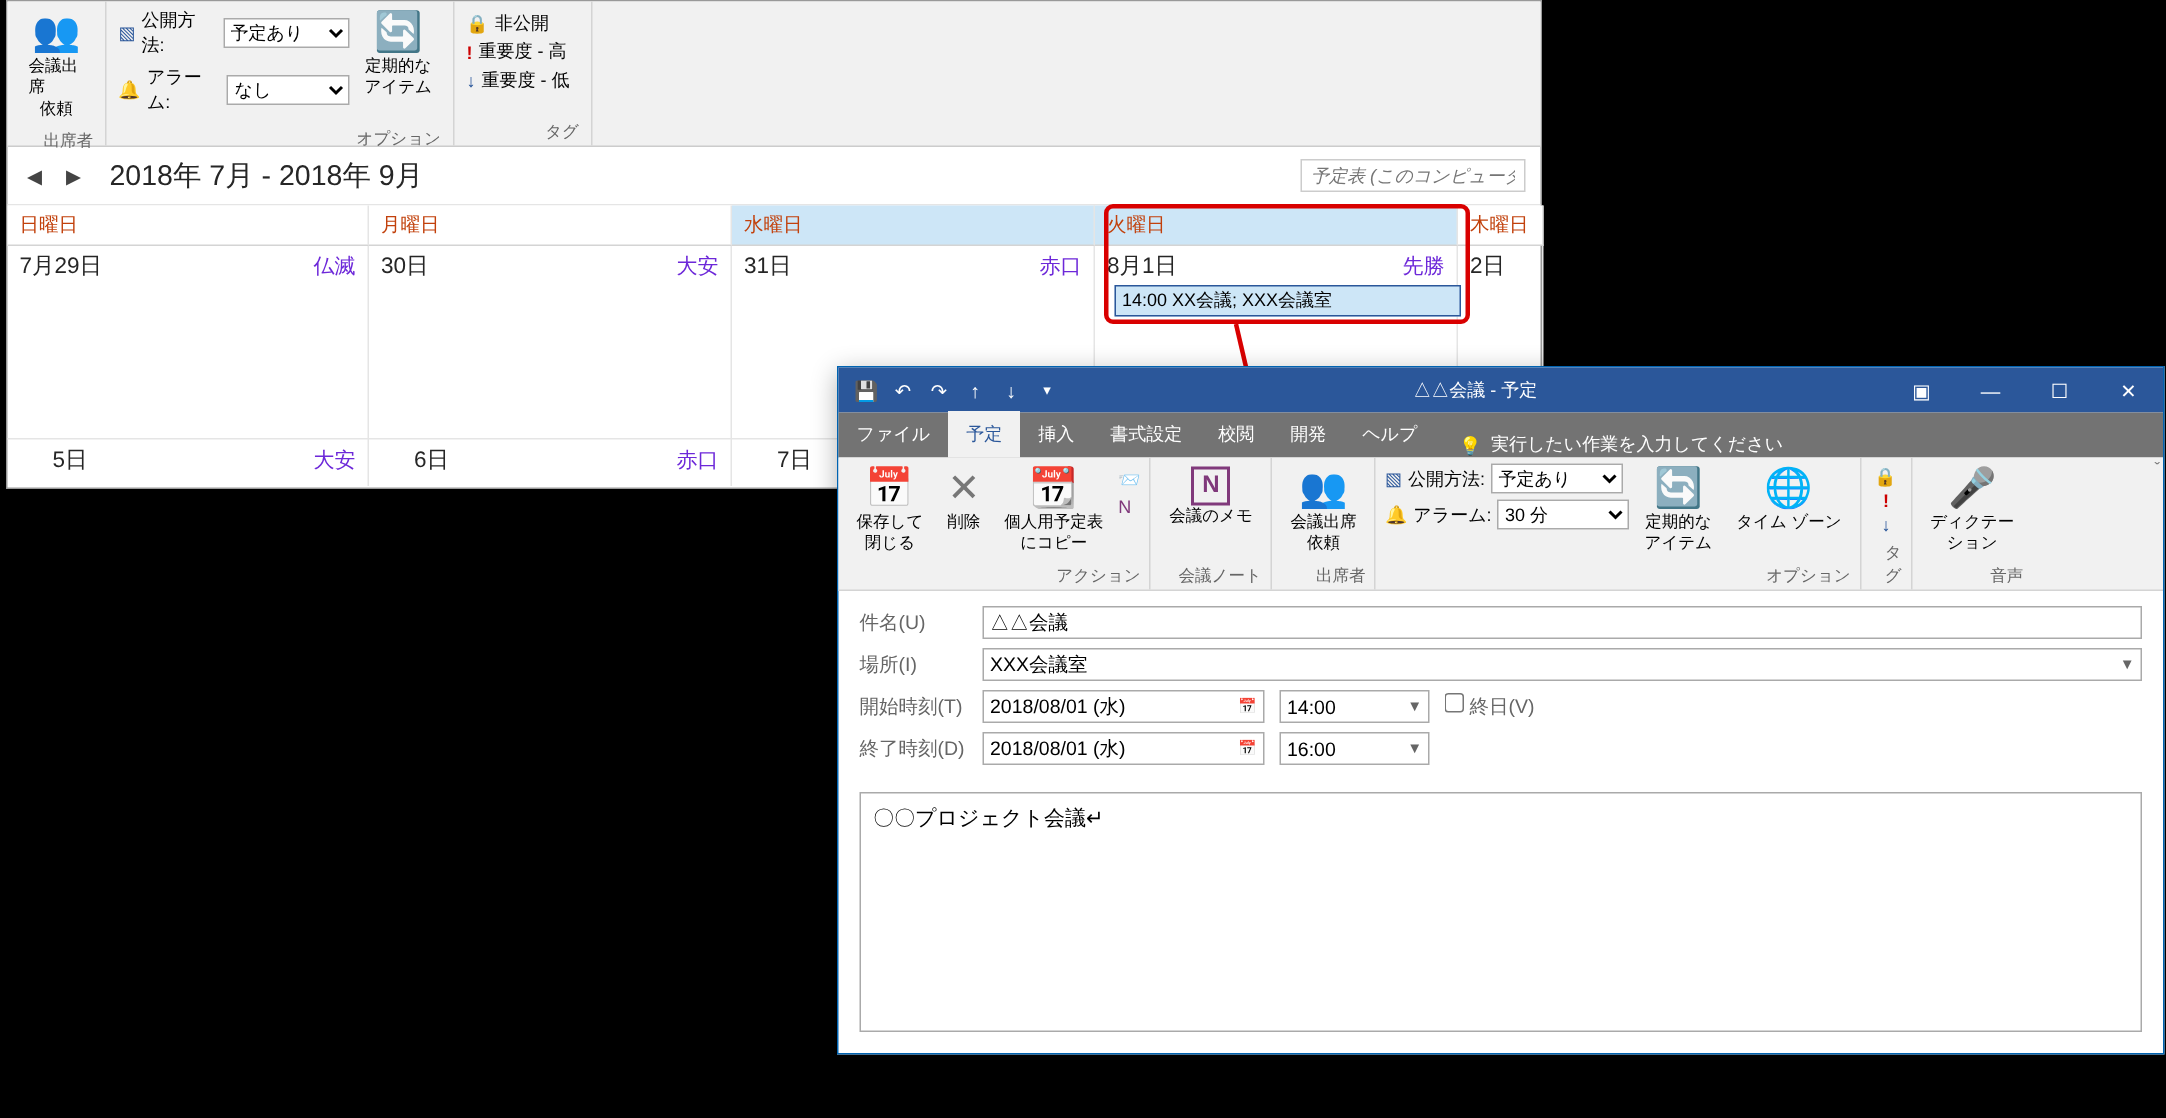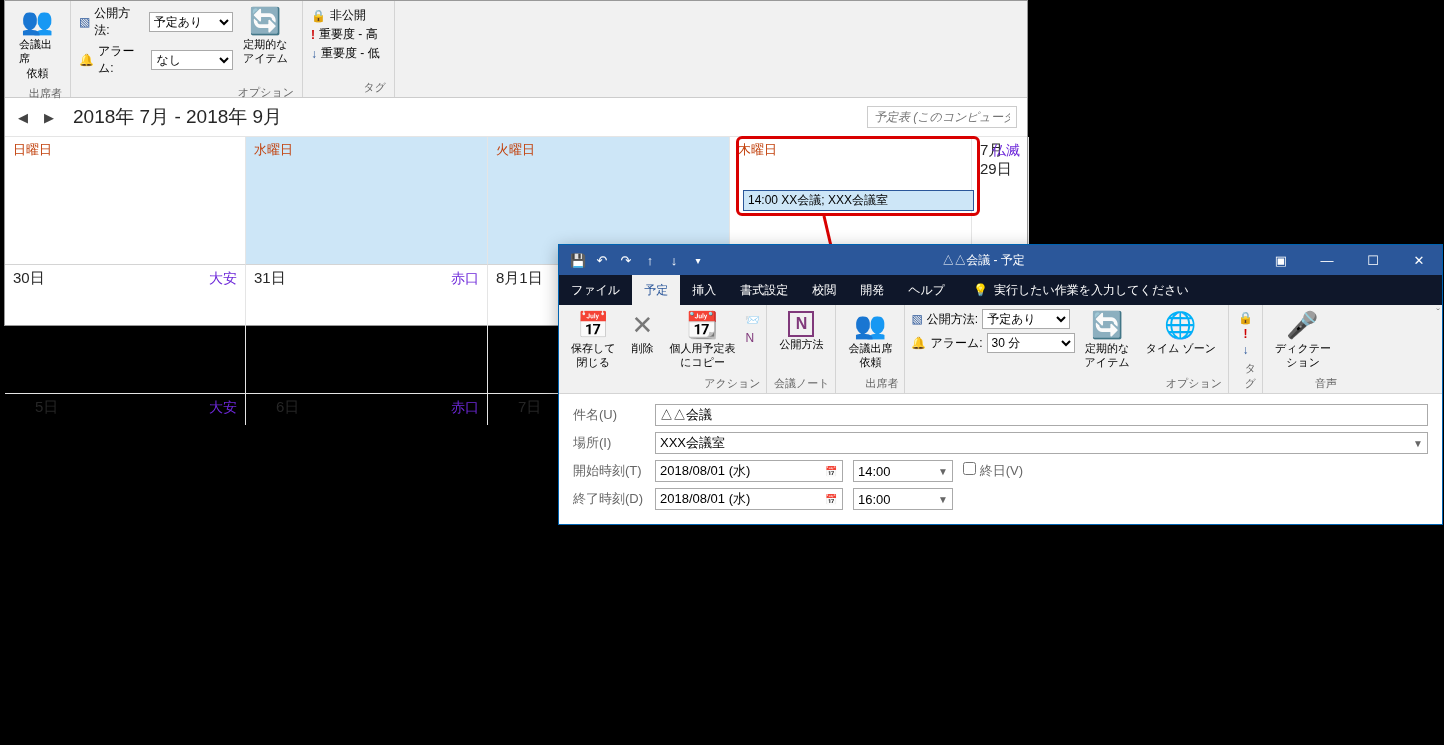--- a/index.html
+++ b/index.html
@@ -37,21 +37,21 @@
   
   
   .appt-win { position: absolute; left: 558px; top: 244px; width: 885px; background: #fff; border: 1px solid #0063b1; box-shadow: 0 4px 16px rgba(0,0,0,.3); }
   .titlebar { background: #2b579a; color: #fff; height: 30px; display: flex; align-items: center; }
   .qat { display: flex; align-items: center; padding-left: 8px; gap: 2px; }
   .qat span { width: 22px; text-align: center; font-size: 13px; }
   .win-title { flex: 1; text-align: center; font-size: 12px; }
   .win-ctrl { display: flex; }
   .win-ctrl span { width: 46px; height: 30px; display: flex; align-items: center; justify-content: center; font-size: 13px; }
   
-  .tabbar { background: #0f172a; color: #fff; display: flex; align-items: center; height: 30px; }
+  .tabbar { background: #737373; color: #fff; display: flex; align-items: flex-end; height: 30px; }
   .tab { padding: 7px 12px; font-size: 12px; }
   .tab.active { background: #f1f1f1; color: #2b579a; }
   .tell { flex: 1; display: flex; align-items: center; padding-left: 16px; gap: 6px; font-size: 12px; }
   
   .ribbon2 { background: #f1f1f1; border-bottom: 1px solid #d4d4d4; display: flex; position: relative; }
   .ribbon2 .rg { padding: 4px 6px 2px 6px; }
   .sm { font-size: 11px; }
   .upex { position: absolute; right: 2px; top: 2px; color: #777; font-size: 11px; }
   
   .form { padding: 10px 14px 8px 14px; }
@@ -126,20 +126,21 @@
   <div class="cal-nav">
     <span class="arrow">◀</span>
     <span class="arrow">▶</span>
     <span class="title">2018年 7月 - 2018年 9月</span>
     <span class="spacer"></span>
     <input placeholder="予定表 (このコンピューターのみ" style="">
   </div>
 
   <div class="cal-grid">
     <div class="dh">日曜日</div>
+    <div class="dh">月曜日</div>
     <div class="dh hl">水曜日</div>
     <div class="dh hl">火曜日</div>
     <div class="dh">木曜日</div>
 
     <div class="cell"><span class="dnum">7月29日</span><span class="rokuyo">仏滅</span></div>
     <div class="cell"><span class="dnum">30日</span><span class="rokuyo">大安</span></div>
     <div class="cell"><span class="dnum">31日</span><span class="rokuyo">赤口</span></div>
     <div class="cell"><span class="dnum">8月1日</span><span class="rokuyo">先勝</span></div>
     <div class="cell"><span class="dnum">2日</span></div>
   </div>
@@ -219,21 +220,21 @@
           <span>📨</span>
           <span style="color:#80397b">N</span>
         </div>
       </div>
       <div class="rg-lbl">アクション</div>
     </div>
     <div class="rg">
       <div class="rg-body">
           <div class="bigbtn">
             <span class="ic" style="color:#80397b;font-weight:bold;border:2px solid #80397b;width:26px;height:26px;display:flex;align-items:center;justify-content:center;font-size:16px">N</span>
-            <span class="sm">公開方法</span>
+            <span class="sm">会議のメモ</span>
           </div>
         </div>
       <div class="rg-lbl">会議ノート</div>
     </div>
     <div class="rg">
       <div class="rg-body">
           <div class="bigbtn">
             <span class="ic">👥</span>
             <span class="sm">会議出席</span>
             <span class="sm">依頼</span>
@@ -316,13 +317,14 @@
       <div class="combo datec">
           <span>2018/08/01 (水)</span>
           <span class="dd">📅</span>
         </div>
       <div class="combo timec">
           <span>16:00</span>
           <span class="dd">▼</span>
         </div>
     </div>
   </div>
+  <div class="body-txt">〇〇プロジェクト会議↵</div>
 </div>
 
 </body></html>

